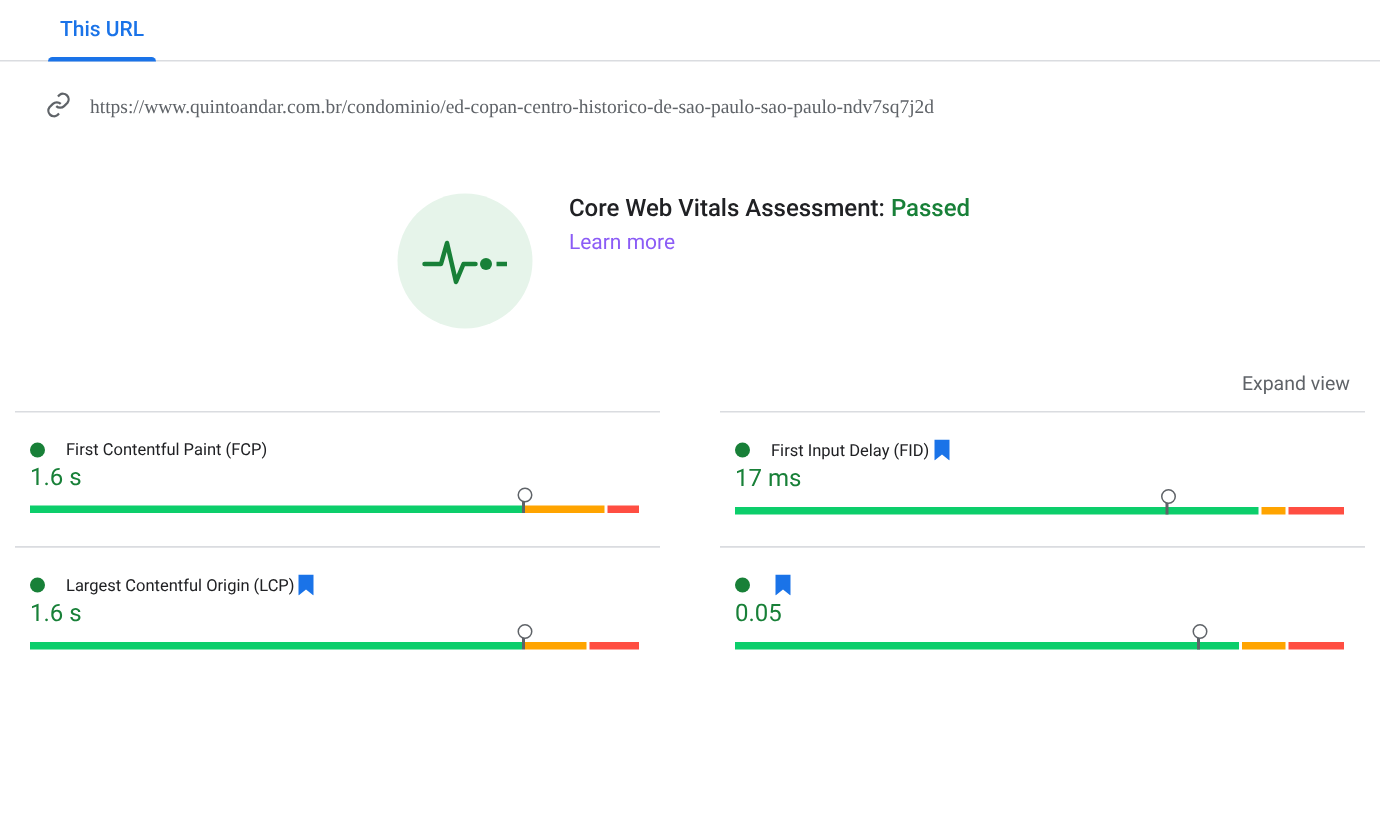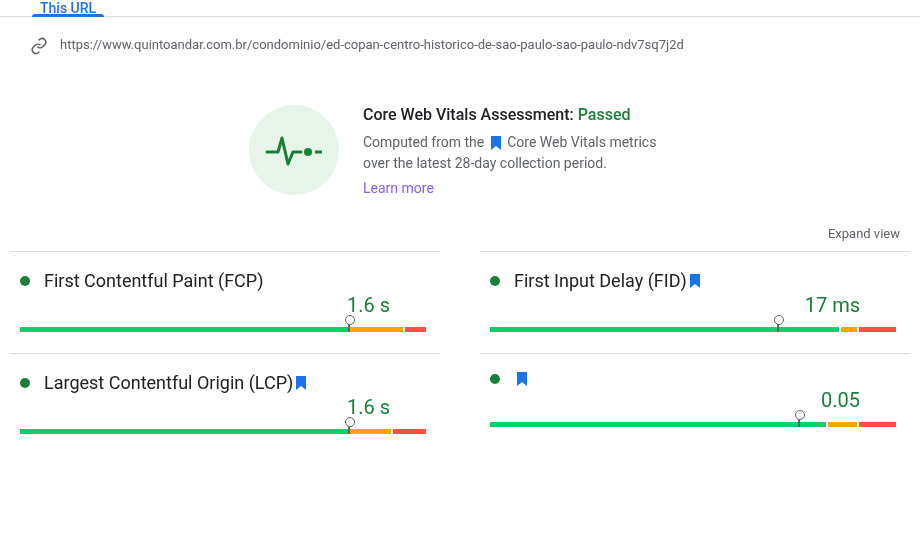--- a/index.html
+++ b/index.html
@@ -1,38 +1,38 @@
 <!DOCTYPE html>
 <html><head>
   <meta charset="utf-8">
   <style>
     * { box-sizing: border-box; margin: 0; padding: 0; }
     body { font-family: Roboto, Arial, sans-serif; font-size: 14px; color: #202124; width: 920px; }
     .tabs { display: flex; border-bottom: 1px solid #dadce0; padding-left: 32px; }
-    .tab { padding: 0 8px; margin-right: 40px; font-size: 14px; font-weight: 500; cursor: pointer; color: #5f6368; position: relative; text-decoration: underline; }
+    .tab { padding: 12px 8px; margin-right: 40px; font-size: 14px; font-weight: 500; cursor: pointer; color: #5f6368; position: relative; }
     .tab.active { color: #1a73e8; }
     .tab.active::after { content: ''; position: absolute; bottom: -1px; left: 0; right: 0; height: 3px; background: #1a73e8; border-radius: 3px 3px 0 0; }
-    .url-bar { display: flex; align-items: flex-start; padding: 10px 20px; margin: 10px 10px 0 10px; }
+    .url-bar { display: flex; align-items: flex-end; padding: 10px 20px; margin: 10px 10px 0 10px; font-family: Liberation Serif, serif; }
     .url-bar .icon { margin-right: 12px; color: #5f6368; }
     .url-bar .url { color: #5f6368; font-size: 13px; }
     .assessment { display: flex; align-items: flex-start; justify-content: center; padding: 40px 20px 30px 12px; }
     .pulse-circle { width: 90px; height: 90px; border-radius: 50%; background: #e6f4ea; display: flex; align-items: center; justify-content: center; margin-right: 24px; }
     .assessment-text { max-width: 300px; }
     .assessment-title { font-size: 16px; font-weight: 500; color: #202124; }
     .passed { color: #188038; font-weight: 500; }
     .assessment-desc { color: #5f6368; font-size: 14px; margin-top: 8px; line-height: 1.5; }
     .bookmark-icon { display: inline-block; vertical-align: middle; margin: 0 2px; }
     .learn-more { color: #8b5cf6; font-size: 14px; margin-top: 6px; display: block; cursor: pointer; }
     .expand-view { text-align: right; padding: 0 20px 10px 0; color: #5f6368; font-size: 13px; cursor: pointer; }
     .metrics { display: grid; grid-template-columns: 1fr 1fr; gap: 0 40px; padding: 0 10px; }
     .metric { border-top: 1px solid #dadce0; border-bottom: 1px solid #dadce0; padding: 18px 10px 18px 10px; margin-bottom: -1px; }
     .metric-header { display: flex; align-items: center; }
     .dot { width: 10px; height: 10px; border-radius: 50%; background: #188038; margin-right: 14px; }
-    .metric-name { font-size: 18px; color: #202124; }
-    .metric-value { text-align: right; font-size: 20px; color: #188038; margin-top: 2px; padding-right: 40px; }
+    .metric-name { font-size: 11px; color: #202124; }
+    .metric-value { font-size: 16px; color: #188038; margin-top: 2px; padding-right: 40px; }
     .bar-wrap { position: relative; height: 8px; margin-top: 10px; }
     .bar { display: flex; height: 5px; width: 100%; }
     .seg { height: 100%; }
     .seg.green { background: #0cce6b; }
     .seg.orange { background: #ffa400; }
     .seg.red { background: #ff4e42; }
     .gap { width: 2px; background: transparent; }
     .marker { position: absolute; top: -6px; width: 2px; height: 11px; background: #5f6368; }
     .marker::after { content: ''; position: absolute; top: -6px; left: -3px; width: 8px; height: 8px; border-radius: 50%; background: #fff; border: 1px solid #5f6368; }
     svg { display: block; }
@@ -58,25 +58,20 @@
   <div class="pulse-circle">
     <svg width="60" height="40" viewBox="0 0 60 40">
         <path d="M3 22 L14 22 L18 8 L24 34 L29 22 L37 22" stroke="#188038" stroke-width="3" fill="none" stroke-linecap="round" stroke-linejoin="round"></path>
         <circle cx="44" cy="22" r="4" fill="#188038"></circle>
         <rect x="51" y="20.5" width="7" height="3" fill="#188038"></rect>
       </svg>
   </div>
   <div class="assessment-text">
     <div class="assessment-title">
       <span>Core Web Vitals Assessment: </span><span class="passed">Passed</span>
-    </div>
-    <div class="assessment-desc">
-      <span>Computed from the </span><span class="bookmark-icon"><svg width="12" height="14" viewBox="0 0 12 14">
-            <path d="M1 0 L11 0 L11 14 L6 10 L1 14 Z" fill="#1a73e8"></path>
-          </svg></span><span> Core Web Vitals metrics over the latest 28-day collection period.</span>
     </div>
     <a class="learn-more">Learn more</a>
   </div>
 </div>
 
 <div class="expand-view">Expand view</div>
 
 <div class="metrics" id="metrics-container">
     <div class="metric">
       <div class="metric-header">

